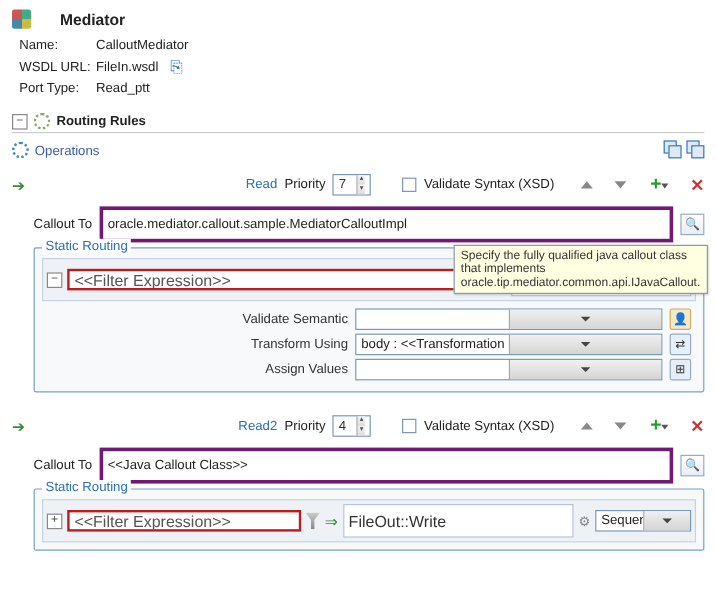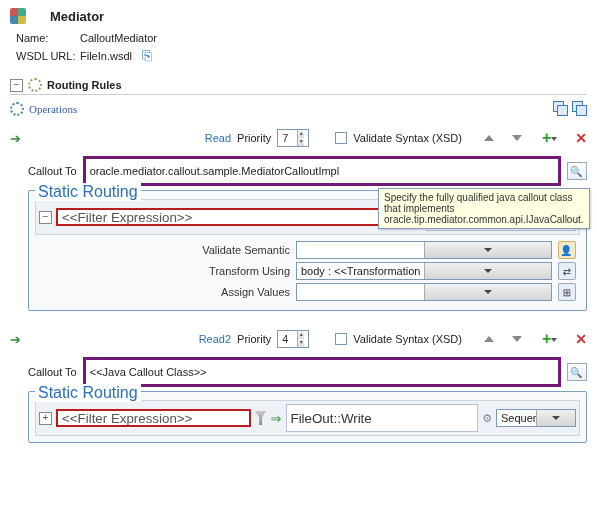--- a/index.html
+++ b/index.html
@@ -7,21 +7,21 @@
   .page { padding: 8px 10px; }
   .hdr { display: flex; align-items: center; gap: 24px; margin-bottom: 8px; }
   .hdr-title { font-weight: bold; font-size: 13px; color: #222; }
   .props { margin: 6px 0 14px 6px; }
   .prow { display: flex; align-items: center; margin: 4px 0; }
   .plabel { width: 64px; color: #222; }
   .pval { color: #222; }
   .section-hdr { display: flex; align-items: center; gap: 5px; margin-top: 6px; border-bottom: 1px solid #ccc; padding-bottom: 2px; }
   .section-hdr .ttl { font-weight: bold; color: #222; }
   .ops-row { display: flex; align-items: center; justify-content: space-between; margin: 6px 0 10px; }
-  .ops-left { display: flex; align-items: center; gap: 5px; color: #3a5da8; font-family: Liberation Serif, serif; }
+  .ops-left { display: flex; align-items: flex-end; gap: 5px; color: #3a5da8; }
   .ops-right { display: flex; gap: 4px; }
   .op-block { margin-bottom: 16px; }
   .op-hdr { display: flex; align-items: center; gap: 6px; padding: 3px 0; }
   .op-name { color: #2a6fb8; flex: 1; text-align: right; }
   .lbl { color: #222; }
   .spin { width: 32px; height: 18px; border: 1px solid #7a98b8; background: #fff; display: inline-flex; align-items: center; }
   .spin span { padding: 0 4px; flex: 1; }
   .spin .btns { width: 11px; display: flex; flex-direction: column; }
   .spin .btns div { height: 8px; background: linear-gradient(#f5f5f5,#ddd); border-left: 1px solid #aaa; font-size: 6px; text-align: center; line-height: 7px; color: #555; }
   .cb { width: 12px; height: 12px; border: 1px solid #7a98b8; background: #fff; display: inline-block; vertical-align: middle; }
@@ -29,21 +29,21 @@
   .tri.up { border-left: 5px solid transparent; border-right: 5px solid transparent; border-bottom: 6px solid #888; }
   .tri.down { border-left: 5px solid transparent; border-right: 5px solid transparent; border-top: 6px solid #888; }
   .plus { color: #2a9c2a; font-size: 16px; font-weight: bold; line-height: 12px; position: relative; }
   .plus .dd { position: absolute; right: -6px; top: 5px; border-left: 3px solid transparent; border-right: 3px solid transparent; border-top: 4px solid #555; }
   .xbtn { color: #c33; font-size: 14px; font-weight: bold; }
   .callout-row { display: flex; align-items: center; gap: 6px; margin: 6px 0 4px 18px; }
   .txt { border: 3px solid #701a75; background: #fff; height: 30px; padding: 2px 4px; font-size: 11px; color: #222; }
   .callout-input { flex: 1; }
   .icon-btn { width: 20px; height: 18px; border: 1px solid #9ab; background: linear-gradient(#fdfdfd,#e8eef7); display: inline-flex; align-items: center; justify-content: center; font-size: 10px; color: #246; cursor: pointer; }
   .fieldset { border: 1px solid #7aa0c8; border-radius: 2px; margin: 4px 0 0 18px; padding: 8px 6px 6px; position: relative; background: #f7f9fb; }
-  .fieldset .legend { position: absolute; top: -8px; left: 6px; background: #fff; padding: 0 3px; color: #2a6fb8; font-size: 16px; }
+  .fieldset .legend { position: absolute; top: -8px; left: 6px; background: #fff; padding: 0 3px; color: #2a6fb8; font-size: 11px; }
   .filter-row { display: flex; align-items: center; gap: 4px; background: #eef2f6; border: 1px solid #c8d4e2; padding: 3px; }
   .expand-box { width: 13px; height: 13px; border: 1px solid #888; background: #fff; display: inline-flex; align-items: center; justify-content: center; font-size: 10px; line-height: 10px; color: #555; cursor: pointer; }
   .filter-txt { flex: 1; border: 2px solid #b91c1c; background: #fff; height: 18px; padding: 2px 4px; color: #555; }
   .target-txt { width: 150px; border: 1px solid #b5c4d6; background: #fff; height: 28px; padding: 2px 4px; color: #333; }
   .tooltip { position: absolute; top: -3px; right: -4px; background: #ffffe1; border: 1px solid #8898b8; padding: 3px 5px; font-size: 10px; color: #333; width: 212px; z-index: 5; box-shadow: 1px 1px 2px rgba(0,0,0,0.2); }
   .cfg-rows { margin-top: 6px; }
   .cfg-row { display: flex; align-items: center; gap: 6px; margin: 3px 0; justify-content: flex-end; padding-right: 4px; }
   .cfg-lbl { text-align: right; }
   .combo { width: 256px; height: 18px; border: 1px solid #7a98b8; background: #fff; display: inline-flex; align-items: center; }
   .combo span { flex: 1; padding: 0 4px; color: #222; white-space: nowrap; overflow: hidden; }
@@ -76,20 +76,24 @@
   <div class="props">
     <div class="prow">
       <span class="plabel">Name:</span>
       <span class="pval">CalloutMediator</span>
     </div>
     <div class="prow">
       <span class="plabel">WSDL URL:</span>
       <span class="pval">FileIn.wsdl</span>
       <span class="link-ico" style="margin-left:10px;">⎘</span>
     </div>
+    <div class="prow">
+      <span class="plabel">Port Type:</span>
+      <span class="pval">Read_ptt</span>
+    </div>
   </div>
 
   <div class="section-hdr">
     <span class="expand-box">−</span>
     <span class="gearwheel"></span>
     <span class="ttl">Routing Rules</span>
   </div>
 
   <div class="ops-row">
     <div class="ops-left">

